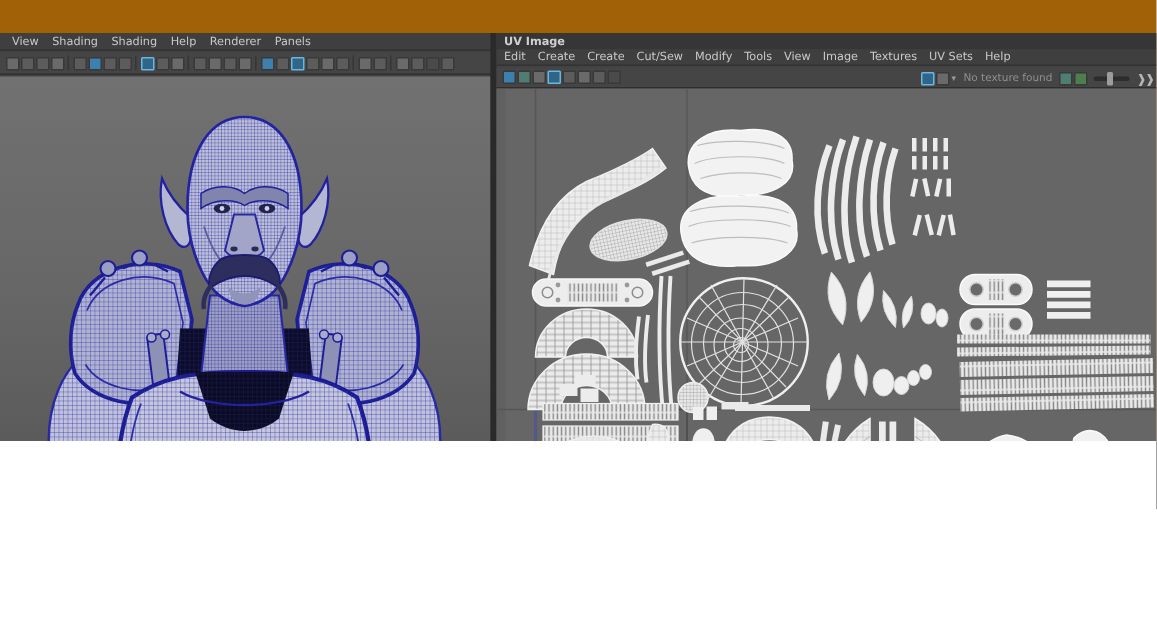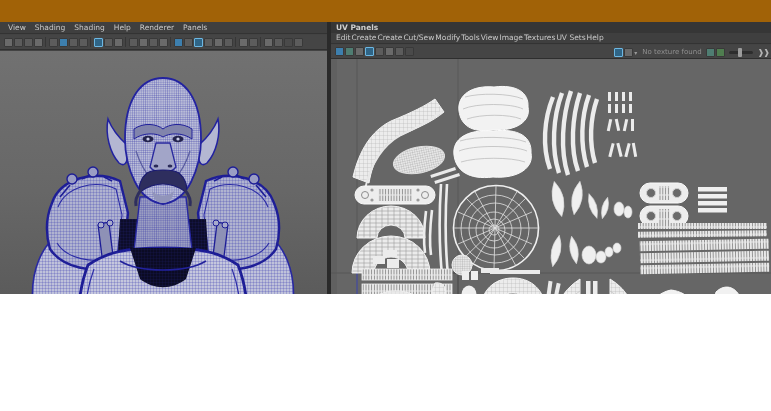--- a/index.html
+++ b/index.html
@@ -25,21 +25,21 @@
 
   
   .divider{position:absolute;left:327px;top:0;width:4px;height:379px;background:#2a2a2a;}
 
   
   .uv{position:absolute;left:331px;top:0;width:440px;height:379px;background:#434343;}
   .uv-titlebar{position:absolute;left:0;top:0;width:100%;height:11px;background:#363636;
                display:flex;align-items:center;padding-left:5px;box-sizing:border-box;}
   .uv-title{font-size:7.5px;color:#cfcfcf;font-weight:bold;}
   .uv-menubar{position:absolute;left:0;top:11px;width:100%;height:11px;background:#3f3f3f;
-              border-bottom:1px solid #333;display:flex;align-items:center;gap:1px;padding-left:5px;box-sizing:border-box;}
+              border-bottom:1px solid #333;display:flex;align-items:center;gap:8px;padding-left:5px;box-sizing:border-box;}
   .uv-toolbar{position:absolute;left:0;top:23px;width:100%;height:14px;background:#454545;
               border-bottom:1px solid #2e2e2e;display:flex;align-items:center;padding-left:3px;box-sizing:border-box;}
   .uv-right{position:absolute;right:2px;top:23px;height:14px;display:flex;align-items:center;gap:0;}
   .status-text{font-size:7px;color:#8f8f8f;margin:0 4px;white-space:nowrap;}
   .caret{font-size:6px;color:#9a9a9a;margin:0 1px;}
   .slider{width:24px;height:3px;background:#2d2d2d;border-radius:2px;position:relative;margin:0 3px;}
   .slider .handle{position:absolute;left:9px;top:-3px;width:4px;height:9px;background:#9c9c9c;border-radius:1px;}
   .chev{font-size:8px;color:#b5b5b5;letter-spacing:-1px;margin-left:2px;}
   .ico.teal{background:#4f7d72;}
   .ico.green{background:#4f7d4f;}
@@ -166,21 +166,21 @@
 
         <path d="M90,300 C100,330 125,345 163,345 C201,345 226,330 236,300 L236,350 L90,350 Z" fill="#000020" opacity="0.10"></path>
       </svg>
     </div>
   </div>
 
   <div class="divider"></div>
 
   <div class="uv">
     <div class="uv-titlebar">
-      <span class="uv-title">UV Panels</span>
+      <span class="uv-title">UV Image</span>
     </div>
     <div class="uv-menubar">
       <span class="menu-item">Edit</span>
       <span class="menu-item">Create</span>
       <span class="menu-item">Create</span>
       <span class="menu-item">Cut/Sew</span>
       <span class="menu-item">Modify</span>
       <span class="menu-item">Tools</span>
       <span class="menu-item">View</span>
       <span class="menu-item">Image</span>

